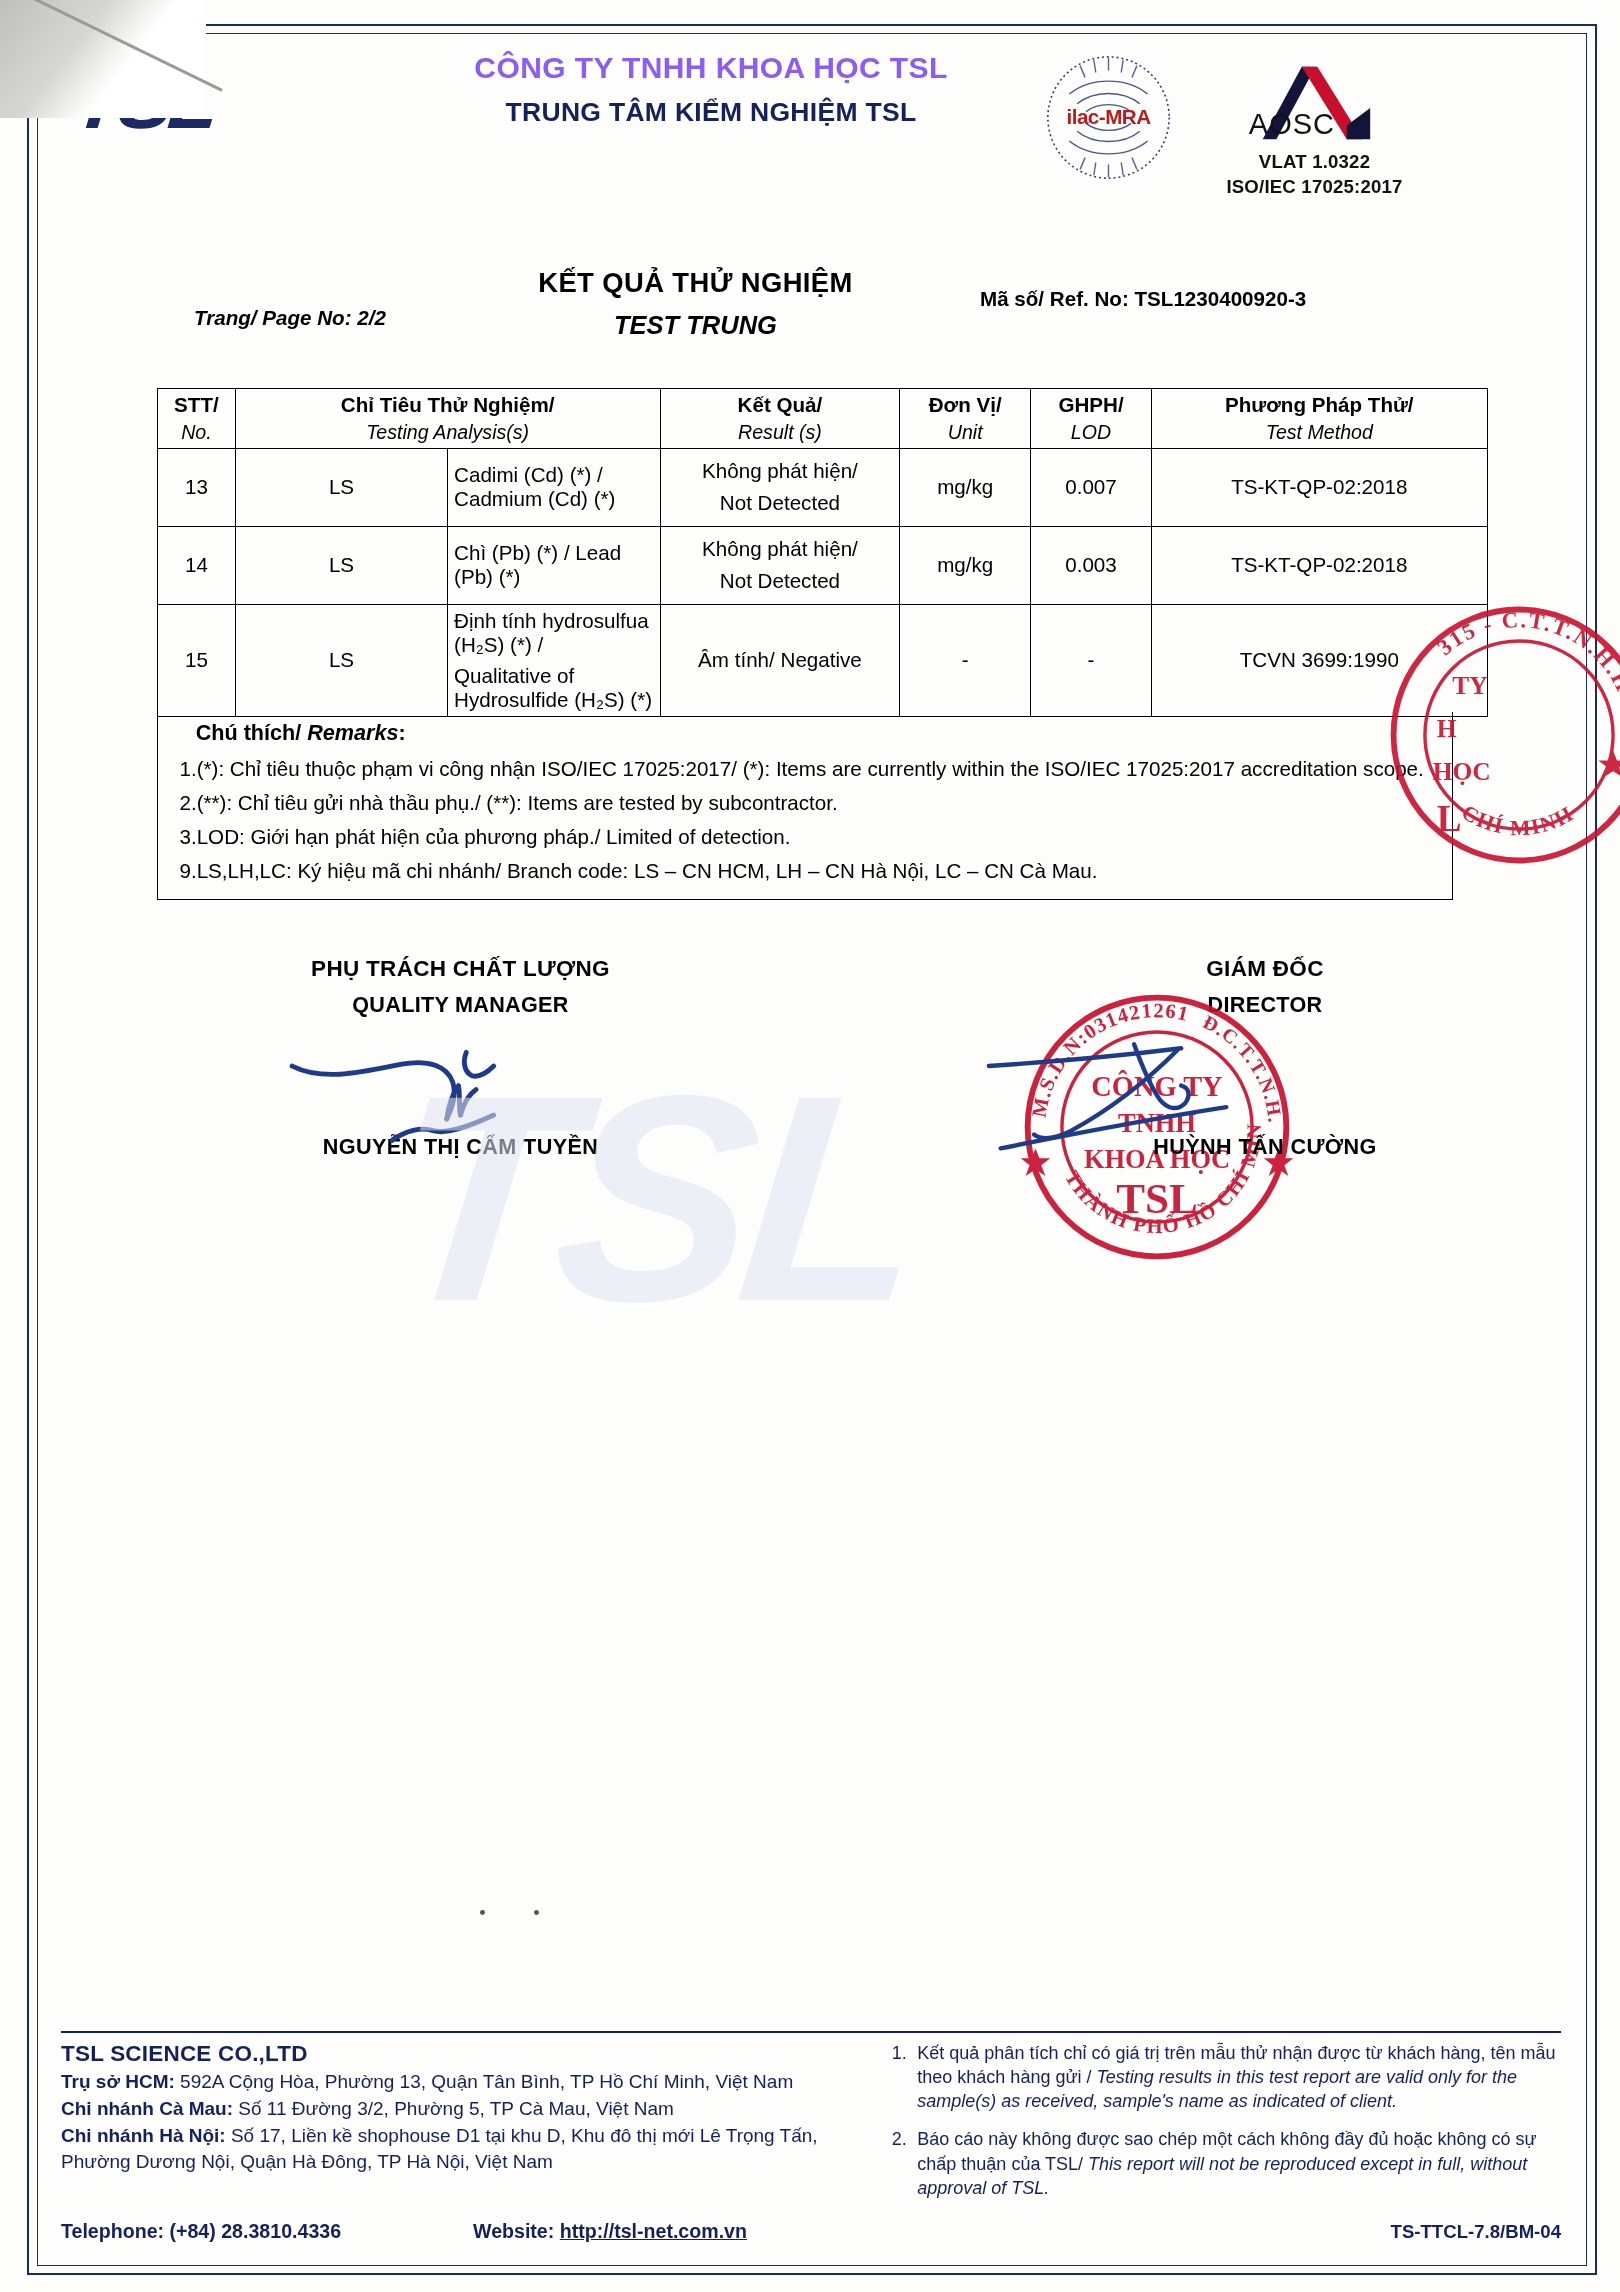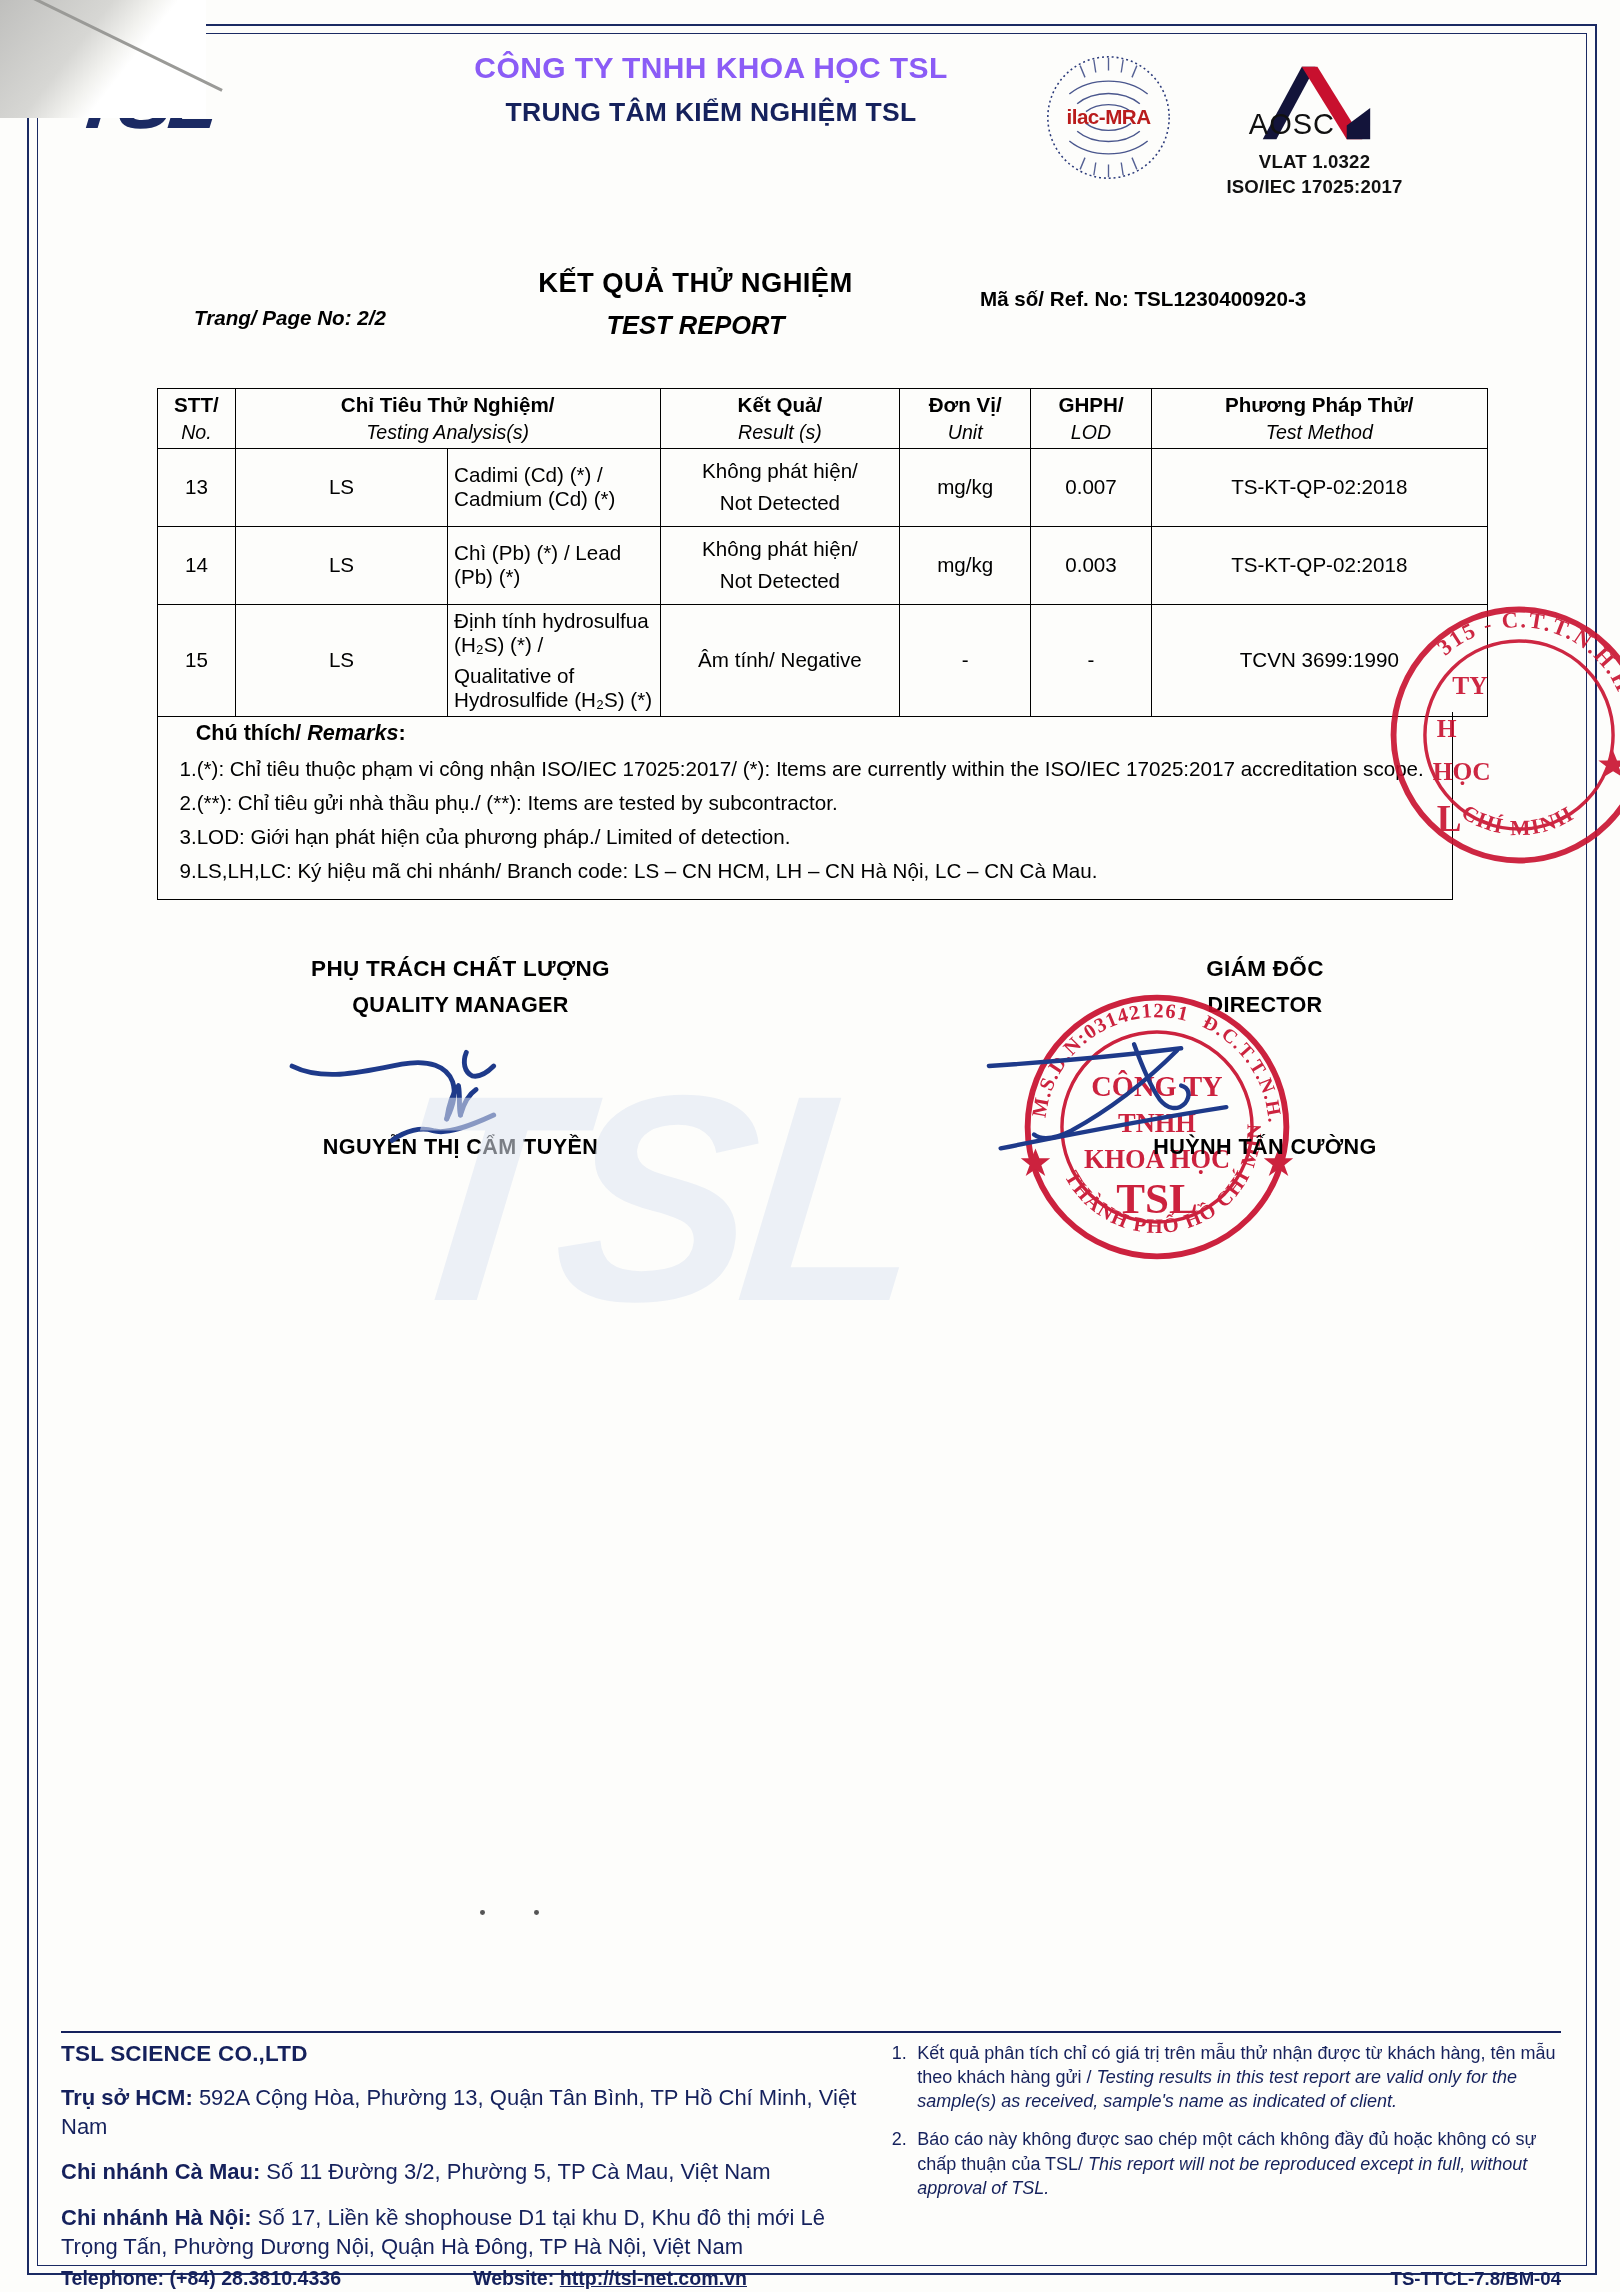--- a/index.html
+++ b/index.html
@@ -157,21 +157,21 @@
   
   .footer{
     position:absolute;left:61px;top:2031px;width:1500px;
     color:#15215c;
   }
   .footer-rule{border-top:2.9px solid #15215c;width:1500px;}
   .footer-body{display:flex;margin-top:7.8px;}
   .f-left{width:823px;padding-right:13.7px;box-sizing:border-box;}
   .f-right{width:676px;box-sizing:border-box;padding-left:7.8px;}
   .f-company{font-size:22.5px;font-weight:bold;letter-spacing:0.2px;}
-  .f-line{font-size:22px;line-height:1.33;margin-top:16px;}
+  .f-line{font-size:19px;line-height:1.33;margin-top:2px;}
   .f-line b{font-weight:bold;}
   .f-note{font-size:18px;line-height:1.35;display:flex;margin-bottom:13.7px;}
   .f-note .num{width:25.5px;flex:none;font-weight:400;}
   .f-note i{font-style:italic;}
   .f-bottom{display:flex;align-items:flex-end;margin-top:5.9px;}
   .f-tel{font-size:19.6px;font-weight:bold;width:412px;}
   .f-web{font-size:19.6px;font-weight:bold;}
   .f-web u{text-decoration:underline;}
   .f-code{font-size:18.6px;font-weight:bold;margin-left:auto;text-align:right;}
 </style>
@@ -231,21 +231,21 @@
       </div>
       <div class="vlat">VLAT 1.0322</div>
       <div class="iso">ISO/IEC 17025:2017</div>
     </div>
   </div>
 
   <div class="title-row">
     <div class="page-no">Trang/ Page No: 2/2</div>
     <div class="main-title">
       <div class="vn">KẾT QUẢ THỬ NGHIỆM</div>
-      <div class="en">TEST REPORT</div>
+      <div class="en">TEST TRUNG</div>
     </div>
     <div class="ref-no">
       <span class="it">Mã số/ Ref. No:</span>
       <span>TSL1230400920-3</span>
     </div>
   </div>
 
   <table class="tbl">
     <thead>
       <tr>

